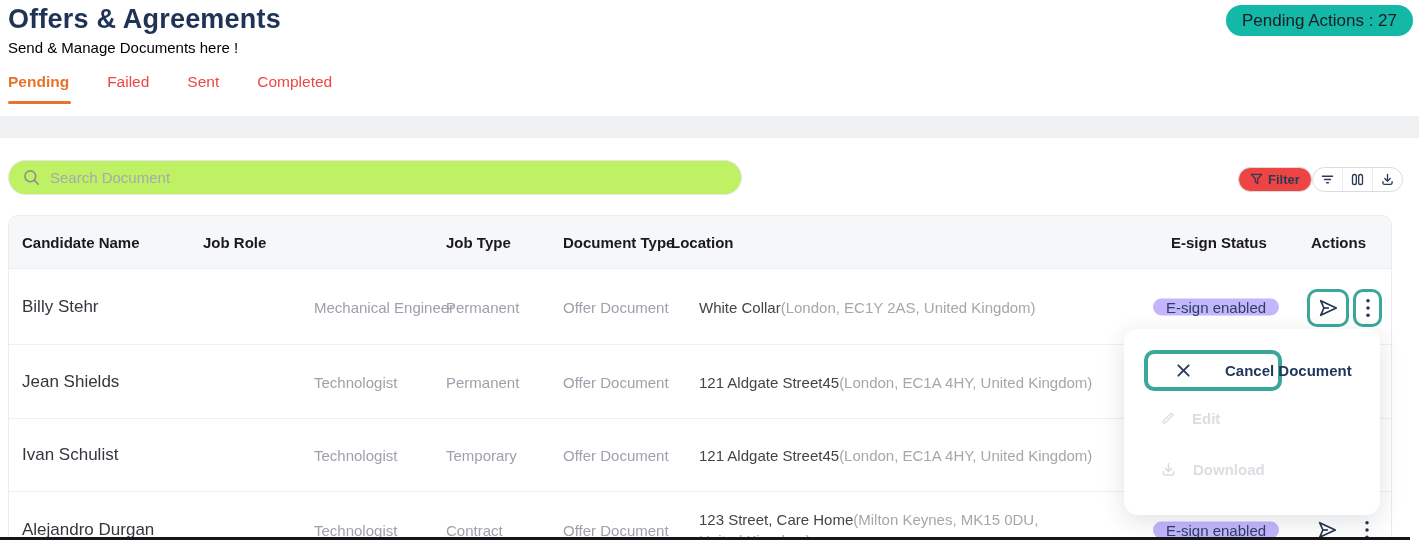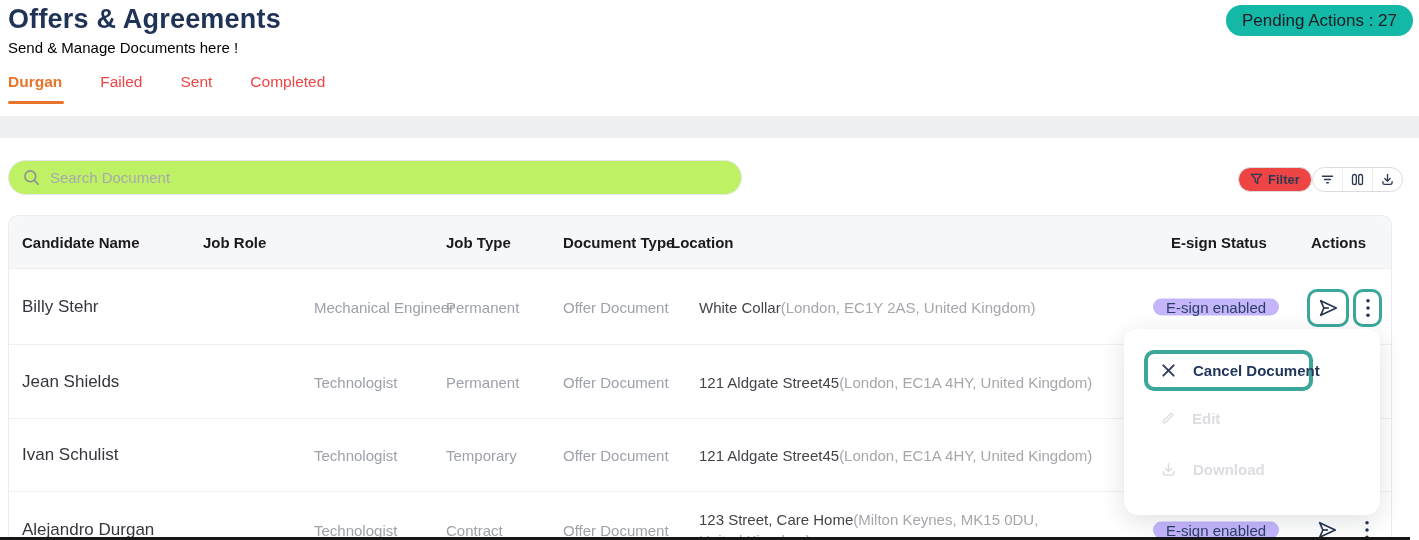--- a/index.html
+++ b/index.html
@@ -51,37 +51,37 @@
   .esign-pill { position:absolute; left:1144px; top:50%; transform:translateY(-50%); background:#c4b5fd; color:#2b4162; font-size:15px; padding:0 13px; border-radius:12px; white-space:nowrap; }
 
   .hl-box { position:absolute; top:20px; border:3px solid #3ba79a; border-radius:10px; background:#fff; display:flex; align-items:center; justify-content:center; cursor:pointer; }
   .hl-send { left:1298px; width:42px; height:38px; }
   .hl-kebab { left:1344px; width:29px; height:38px; }
   .plain-icon { position:absolute; top:50%; transform:translateY(-50%); color:#24344f; cursor:pointer; display:flex; }
   .p-send { left:1307px; } .p-kebab { left:1355px; }
 
   
   .menu { position:absolute; left:1124px; top:329px; width:256px; height:186px; background:#fff; border-radius:14px; box-shadow:0 6px 24px rgba(30,40,60,.14); z-index:10; }
-  .menu-item-hl { position:absolute; left:20px; top:21px; width:169px; height:41px; border:4px solid #3ba79a; border-radius:10px; background:#fff; display:flex; align-items:center; padding-left:13px; gap:17px; color:#22375c; font-size:15px; font-weight:600; cursor:pointer; white-space:nowrap; }
+  .menu-item-hl { position:absolute; left:20px; top:21px; width:138px; height:41px; border:4px solid #3ba79a; border-radius:10px; background:#fff; display:flex; align-items:center; padding-left:28px; gap:34px; color:#22375c; font-size:15px; font-weight:600; cursor:pointer; white-space:nowrap; }
   .menu-item-dis { position:absolute; left:36px; display:flex; gap:16px; color:#dbdde1; font-size:15px; font-weight:600; white-space:nowrap; }
   .mi-edit { top:81px; } .mi-download { top:132px; }
 
   .bottom-line { position:absolute; left:0; top:537px; width:1410px; height:2.5px; background:#161616; z-index:20; }
 </style>
 </head>
 <body>
 
 <div class="frame">
 
   <div class="page-title">Offers &amp; Agreements</div>
   <div class="page-subtitle">Send &amp; Manage Documents here !</div>
   <div class="pending-badge">Pending Actions : 27</div>
 
   <div class="tabs">
-    <div class="tab active">Durgan</div>
+    <div class="tab active">Pending</div>
     <div class="tab">Failed</div>
     <div class="tab">Sent</div>
     <div class="tab">Completed</div>
   </div>
 
   <div class="grey-band"></div>
 
   <div class="search-pill">
     <span style="display:flex;">
       <svg width="17" height="17" viewBox="0 0 17 17" fill="none" stroke="currentColor" stroke-width="1.6" stroke-linecap="round">

